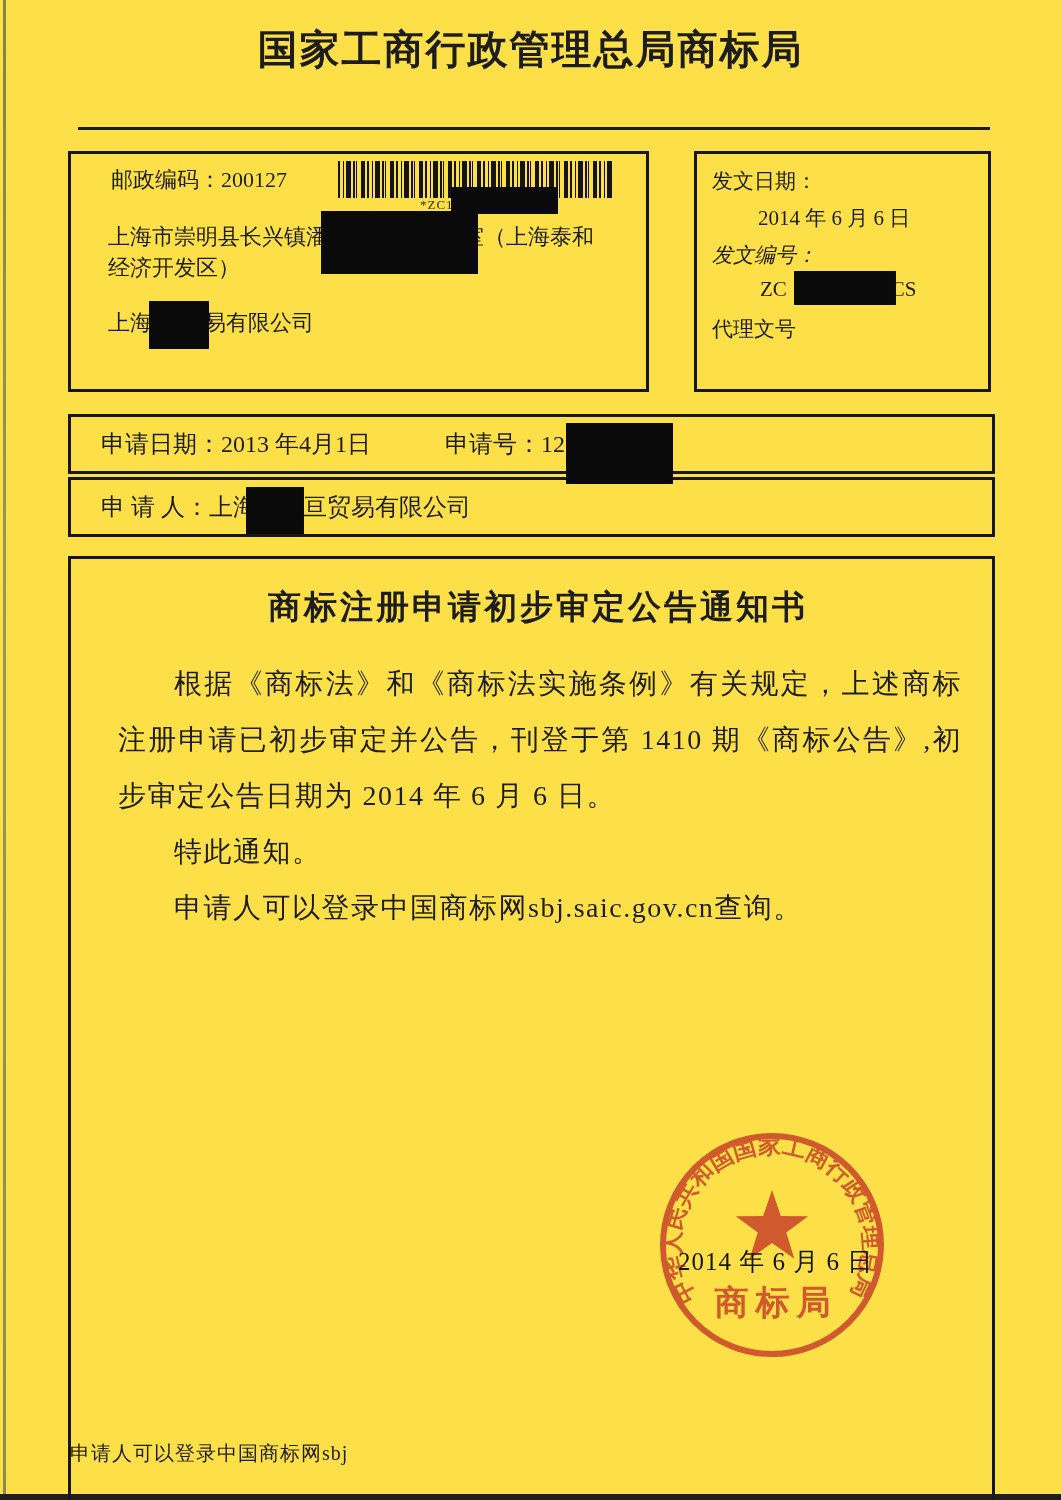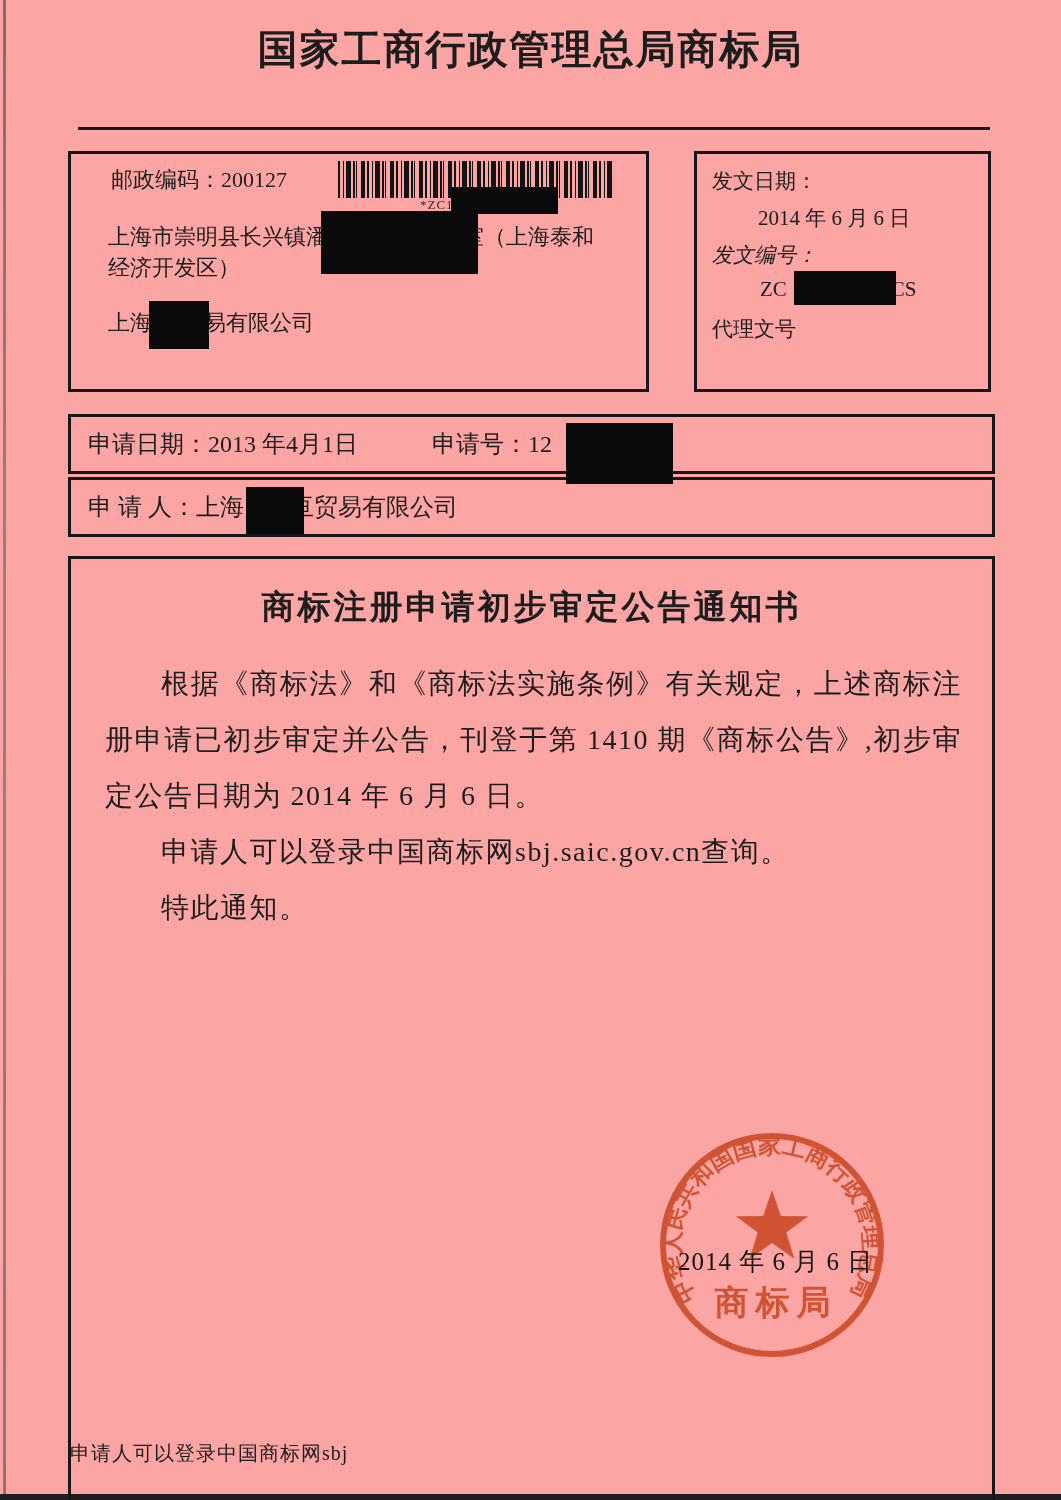--- a/index.html
+++ b/index.html
@@ -2,32 +2,32 @@
 <html><head>
 <meta charset="utf-8">
 <style>
   html,body{margin:0;padding:0;}
   body{
     width:1061px;height:1500px;
     background:#e9edec;
     font-family:"Liberation Serif","DejaVu Serif",serif;
     color:#1d1d1d;
   }
-  .page{position:relative;width:1061px;height:1500px;background:#fca5a5;overflow:hidden;}
+  .page{position:relative;width:1061px;height:1500px;background:#fde047;overflow:hidden;}
   .scan-edge-left{position:absolute;left:3px;top:0;width:3px;height:100%;
     background:linear-gradient(#4a4a4a,#6a6a6a 40%,#585858);opacity:.65;}
   .scan-edge-bottom{position:absolute;left:0;bottom:0;width:100%;height:6px;background:#1f1f1f;}
 
   .agency-title{position:absolute;top:22px;left:0;width:100%;text-align:center;
     font-size:40px;font-weight:bold;letter-spacing:2px;}
   .addr-row{position:absolute;top:94px;left:80px;width:908px;
     display:flex;justify-content:space-between;font-size:23px;}
   .head-rule{position:absolute;top:127px;left:78px;width:912px;height:3px;background:#1a1a1a;}
 
-  .box{position:absolute;border:3px solid #171717;box-sizing:border-box;}
+  .box{position:absolute;border:3px solid #171717;box-sizing:border-box;padding-left:13px;}
   .recipient-box{left:68px;top:151px;width:581px;height:241px;}
   .issue-box{left:694px;top:151px;width:297px;height:241px;}
   .row1-box{left:68px;top:414px;width:927px;height:60px;}
   .row2-box{left:68px;top:477px;width:927px;height:60px;}
   .notice-box{left:68px;top:556px;width:927px;height:1015px;}
 
   .abs{position:absolute;}
   .f22{font-size:22px;}
   .f21{font-size:21px;}
 
@@ -107,22 +107,22 @@
       <span>申 请 人：上海</span>
         <span class="gap" style="width:46px;"></span>
         <span>亘贸易有限公司</span>
     </div>
   </div>
 
   <div class="box notice-box">
     <div class="notice-title">商标注册申请初步审定公告通知书</div>
     <div class="notice-body">
       <p>根据《商标法》和《商标法实施条例》有关规定，上述商标注册申请已初步审定并公告，刊登于第 1410 期《商标公告》,初步审定公告日期为 2014 年 6 月 6 日。</p>
+      <p>特此通知。</p>
       <p>申请人可以登录中国商标网sbj.saic.gov.cn查询。</p>
-      <p>特此通知。</p>
     </div>
   </div>
 
   <div class="seal-wrap">
     <svg width="234" height="234" viewBox="0 0 234 234">
       <circle cx="117" cy="117" r="109" fill="none" stroke-width="6" stroke="#cd4e2b"></circle>
       <path id="sealArc" d="M 41.6,169.8 A 92,92 0 1 1 192.4,169.8" fill="none"></path>
       <text font-size="23" font-weight="bold" fill="#cd4e2b">
         <textPath href="#sealArc" startOffset="0" textLength="396" lengthAdjust="spacingAndGlyphs">中华人民共和国国家工商行政管理总局</textPath>
       </text>

